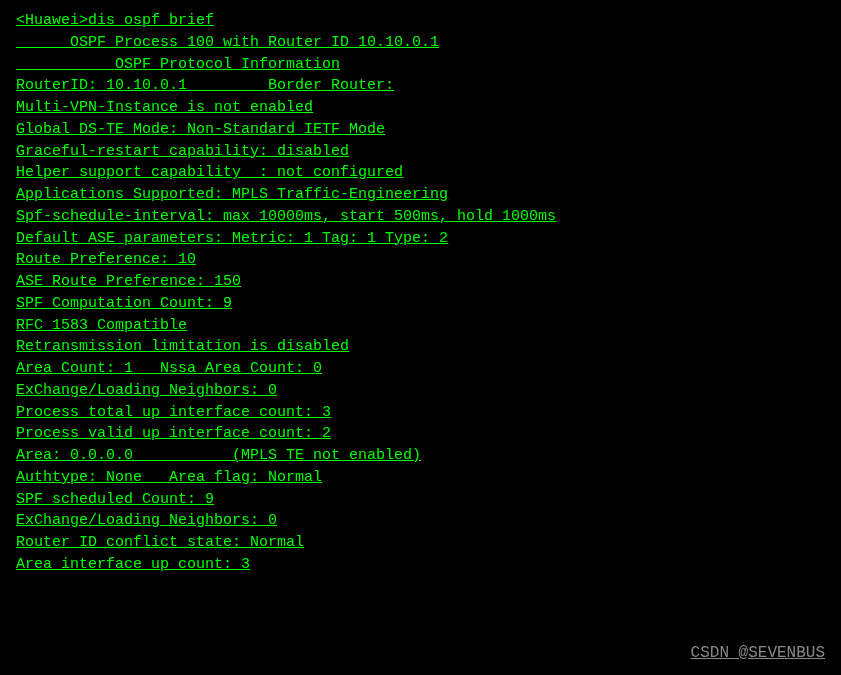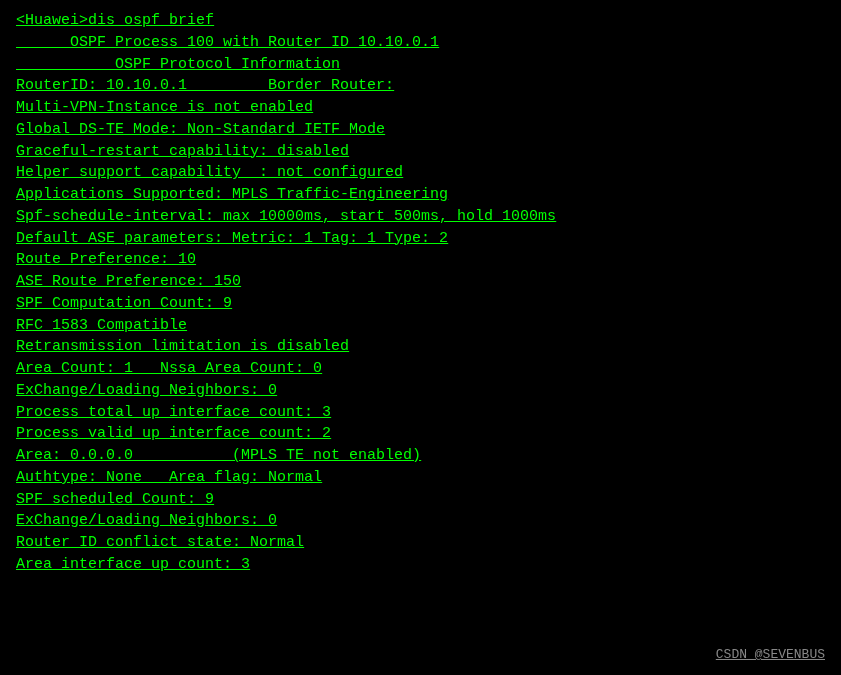--- a/index.html
+++ b/index.html
@@ -27,21 +27,21 @@
 
     .line {
       display: block;
     }
 
     .watermark {
       position: absolute;
       bottom: 10px;
       right: 16px;
       color: #888888;
-      font-size: 13px;
+      font-size: 16px;
       font-family: 'Courier New', Courier, monospace;
     }
   </style>
 </head>
 <body>
 
 <div class="terminal-content"><span class="line">&lt;Huawei&gt;dis ospf brief</span><span class="line"></span><span class="line">      OSPF Process 100 with Router ID 10.10.0.1</span><span class="line">           OSPF Protocol Information</span><span class="line"></span><span class="line">RouterID: 10.10.0.1         Border Router:</span><span class="line">Multi-VPN-Instance is not enabled</span><span class="line">Global DS-TE Mode: Non-Standard IETF Mode</span><span class="line">Graceful-restart capability: disabled</span><span class="line">Helper support capability  : not configured</span><span class="line">Applications Supported: MPLS Traffic-Engineering</span><span class="line">Spf-schedule-interval: max 10000ms, start 500ms, hold 1000ms</span><span class="line">Default ASE parameters: Metric: 1 Tag: 1 Type: 2</span><span class="line">Route Preference: 10</span><span class="line">ASE Route Preference: 150</span><span class="line">SPF Computation Count: 9</span><span class="line">RFC 1583 Compatible</span><span class="line">Retransmission limitation is disabled</span><span class="line">Area Count: 1   Nssa Area Count: 0</span><span class="line">ExChange/Loading Neighbors: 0</span><span class="line">Process total up interface count: 3</span><span class="line">Process valid up interface count: 2</span><span class="line"></span><span class="line">Area: 0.0.0.0           (MPLS TE not enabled)</span><span class="line">Authtype: None   Area flag: Normal</span><span class="line">SPF scheduled Count: 9</span><span class="line">ExChange/Loading Neighbors: 0</span><span class="line">Router ID conflict state: Normal</span><span class="line">Area interface up count: 3</span></div>
 <div class="watermark">CSDN @SEVENBUS</div>
 
 </body></html>

